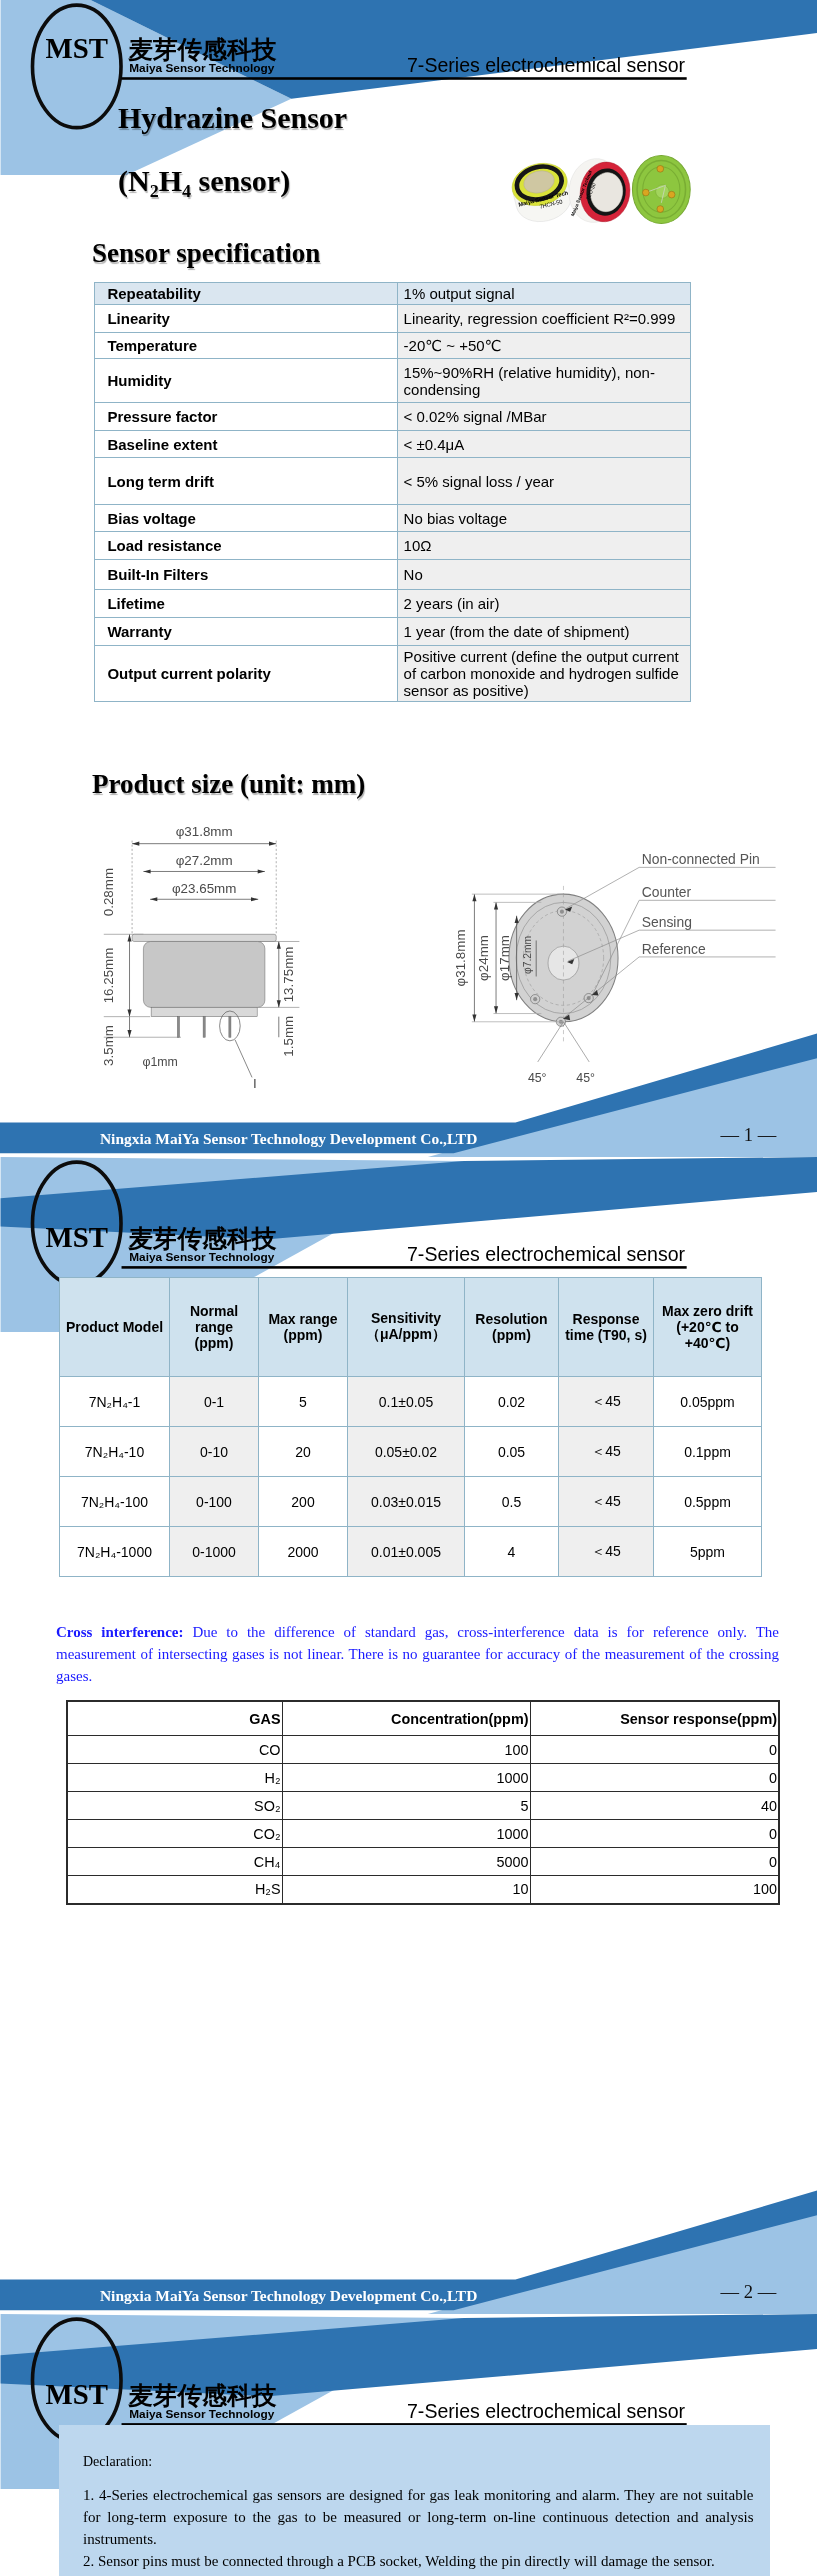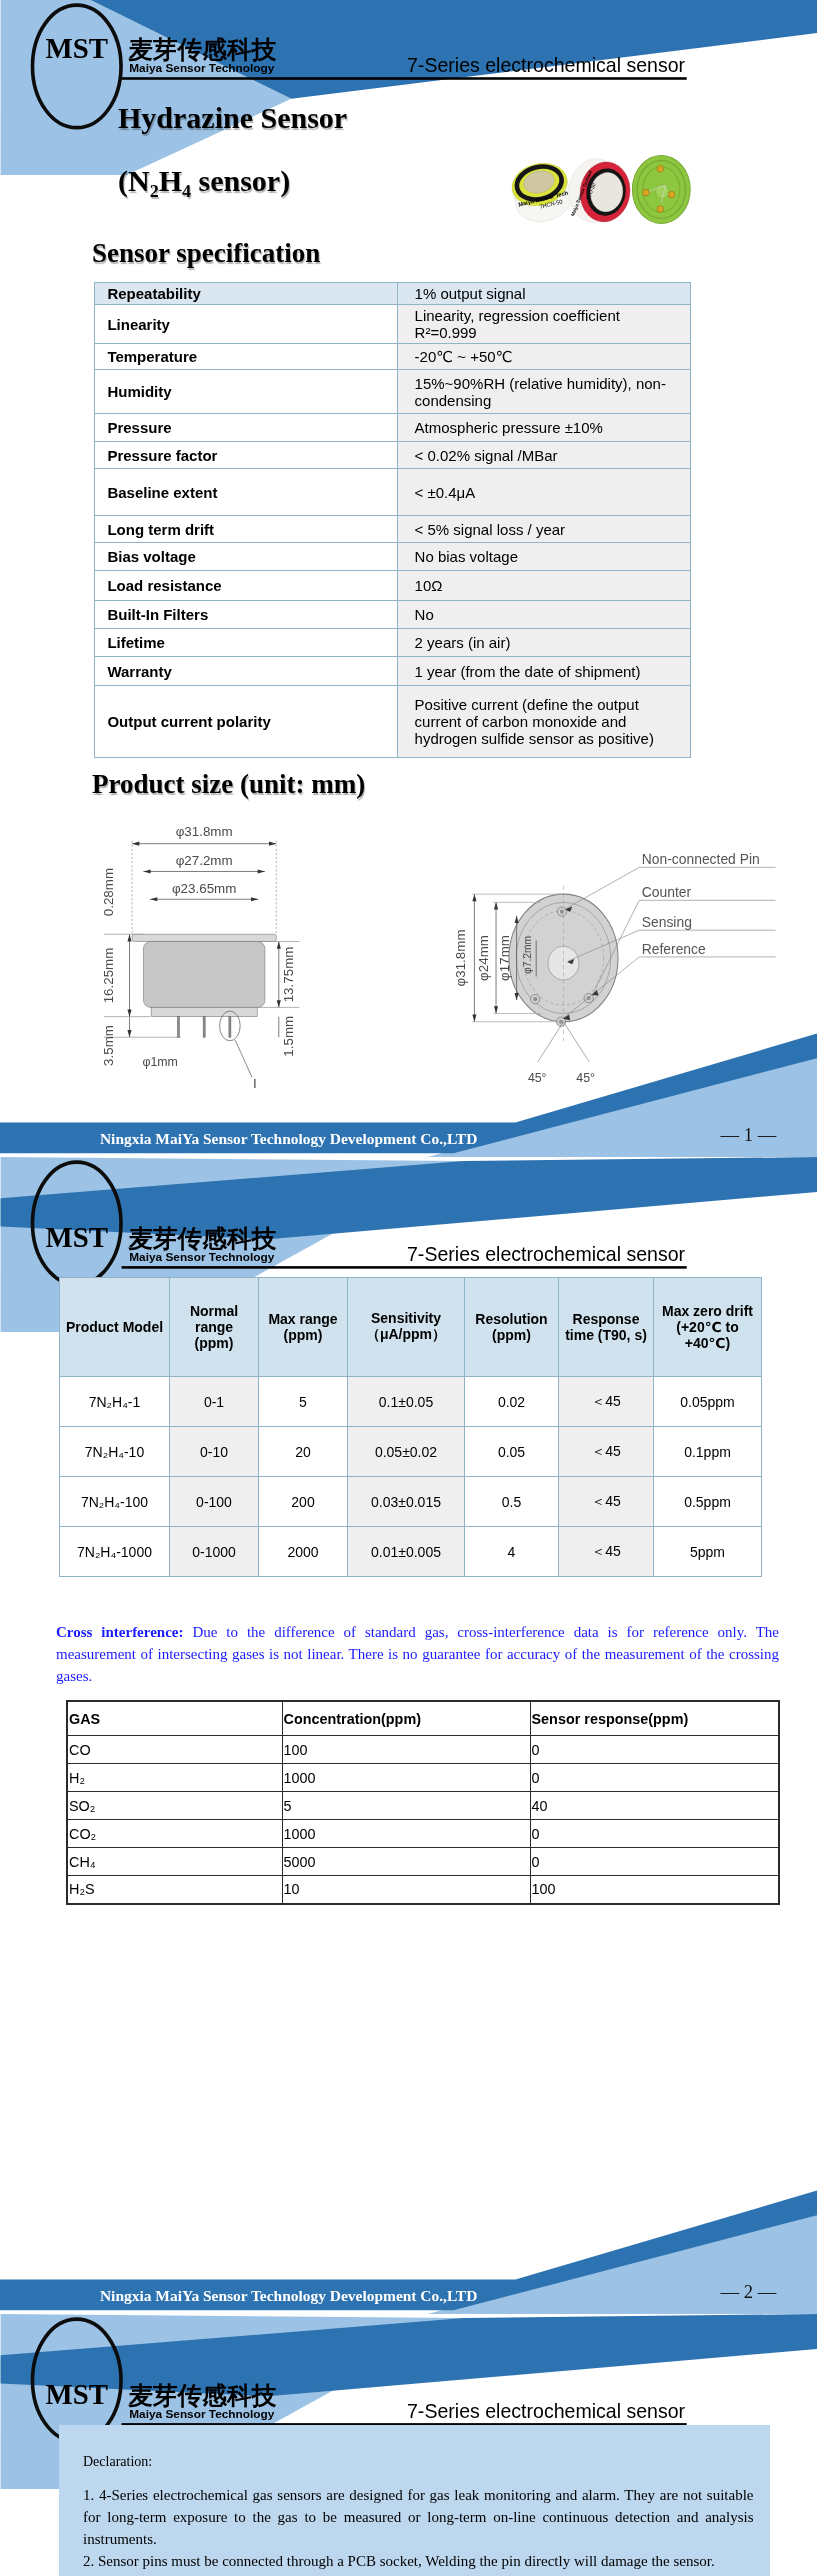--- a/index.html
+++ b/index.html
@@ -10,21 +10,21 @@
   .doc-title{font-family:"Liberation Serif","DejaVu Serif",serif;font-weight:bold;font-size:30px;
              color:#000;text-shadow:1px 1.5px 1px rgba(0,0,0,.30);white-space:nowrap;}
   .h2{font-family:"Liberation Serif","DejaVu Serif",serif;font-weight:bold;font-size:27px;
       color:#000;text-shadow:1px 1.5px 1px rgba(0,0,0,.30);white-space:nowrap;}
   svg text{font-family:"Liberation Sans","DejaVu Sans",sans-serif;}
   svg text.ser{font-family:"Liberation Serif","DejaVu Serif",serif;}
 
   
   table.spec{border-collapse:collapse;table-layout:fixed;width:597px;}
   table.spec td{border:1.5px solid #8fb4c7;font-size:15px;padding:2.1px 7.2px 2.1px 12.4px;vertical-align:middle;background:#fff;}
-  table.spec td.v{background:#efefef;padding-left:17px;}
+  table.spec td.v{background:#efefef;padding-left:6px;}
   table.spec td.k{font-weight:bold;}
   table.spec tr:nth-of-type(1) td{background:#dae6f0;}
   table.spec tr:nth-of-type(1){height:19px;} table.spec tr:nth-of-type(2){height:28px;}
   table.spec tr:nth-of-type(3){height:26px;} table.spec tr:nth-of-type(4){height:44px;}
   table.spec tr:nth-of-type(5){height:28px;} table.spec tr:nth-of-type(6){height:27px;}
   table.spec tr:nth-of-type(7){height:47px;} table.spec tr:nth-of-type(8){height:27px;}
   table.spec tr:nth-of-type(9){height:28px;} table.spec tr:nth-of-type(10){height:30px;}
   table.spec tr:nth-of-type(11){height:28px;} table.spec tr:nth-of-type(12){height:28px;}
   table.spec tr:nth-of-type(13){height:29px;} table.spec tr:nth-of-type(14){height:72px;}
 
@@ -34,21 +34,21 @@
   table.model thead th{background:#cfe2ee;font-weight:bold;height:96px;}
   table.model tbody tr{height:50px;background:#fff;}
   table.model tbody td:nth-child(2),table.model tbody td:nth-child(4),table.model tbody td:nth-child(6){background:#efefef;}
 
   
   .cross{font-family:"Liberation Serif","DejaVu Serif",serif;font-size:15px;color:#1a1aff;
          text-align:justify;line-height:1.48;margin:0;width:723px;}
   .cross b{font-weight:bold;}
 
   
-  table.gas{border-collapse:collapse;table-layout:fixed;width:712px;text-align:left;border:2.1px solid #2b2b2b;}
+  table.gas{border-collapse:collapse;table-layout:fixed;width:712px;text-align:right;border:2.1px solid #2b2b2b;}
   table.gas th,table.gas td{border:1px solid #2b2b2b;font-size:14.4px;vertical-align:middle;background:#fff;}
   table.gas thead th{height:31px;font-weight:bold;}
   table.gas tbody tr{height:28px;}
 
   
   .decl{background:#bdd7ee;width:711px;height:375px;box-sizing:border-box;
         padding:27px 16.5px 0 24px;font-family:"Liberation Serif","DejaVu Serif",serif;
         font-size:15px;line-height:1.46;text-align:justify;color:#000;}
   .decl h3{font-size:14px;margin:0 0 12.4px 0;font-weight:normal;font-family:inherit;}
   .decl p{margin:0;}
@@ -124,24 +124,20 @@
           <tr>
             <td class="k" style="width:282px;margin-left:33px;">Temperature</td>
             <td class="v">-20℃ ~ +50℃</td>
           </tr>
 
           <tr>
             <td class="k" style="width:282px;">Humidity</td>
             <td class="v">15%~90%RH (relative humidity), non-condensing</td>
           </tr>
 
-          <tr>
-            <td class="k" style="width:282px;">Pressure</td>
-            <td class="v">Atmospheric pressure ±10%</td>
-          </tr>
 
           <tr>
             <td class="k" style="width:282px;">Pressure factor</td>
             <td class="v">&lt; 0.02% signal /MBar</td>
           </tr>
 
           <tr>
             <td class="k" style="width:282px;">Baseline extent</td>
             <td class="v">&lt; ±0.4μA</td>
           </tr>

